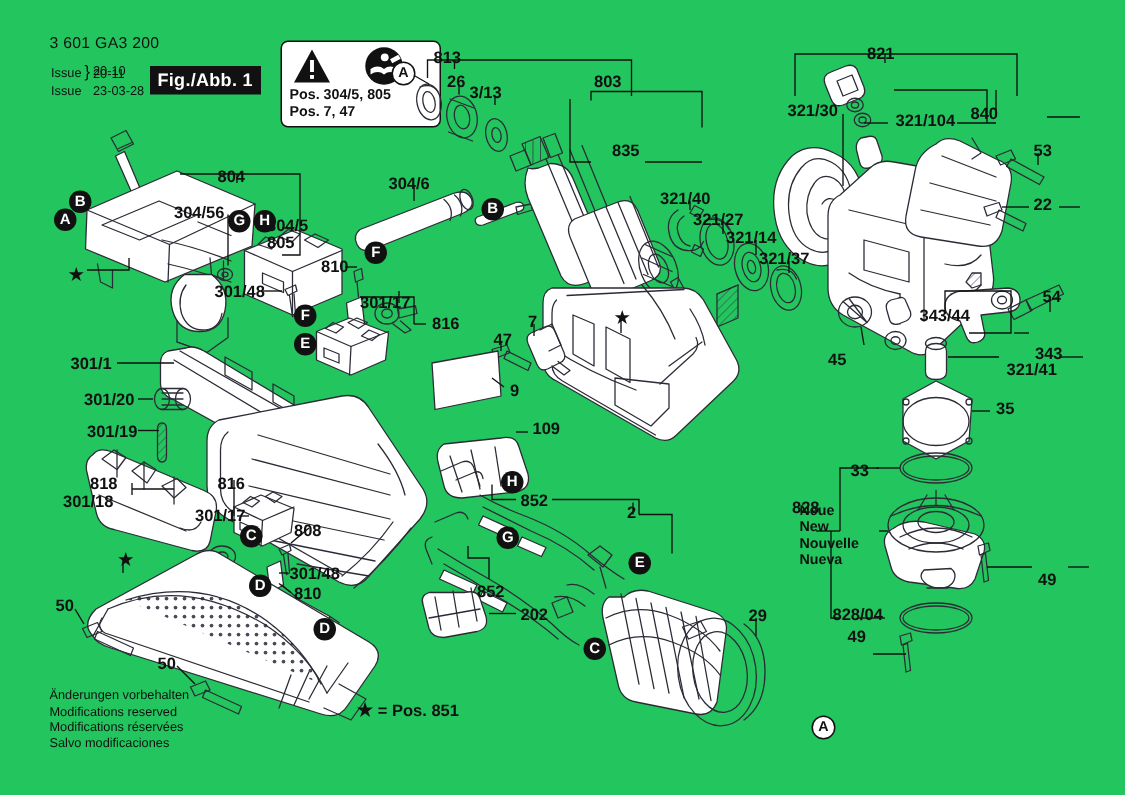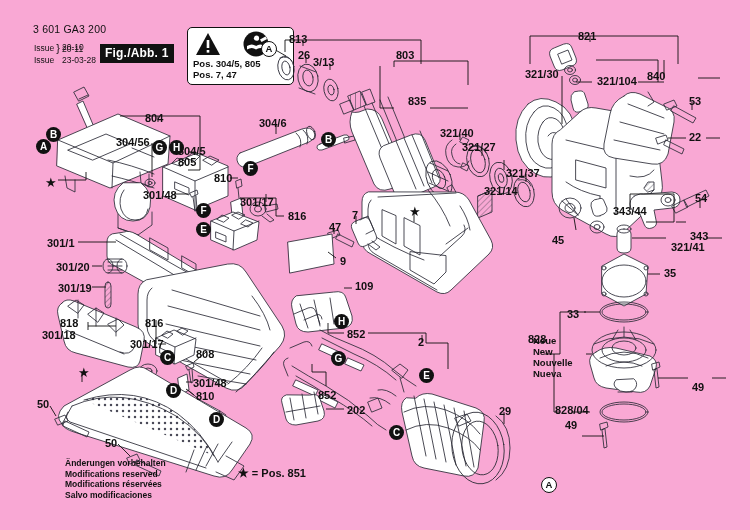--- a/index.html
+++ b/index.html
@@ -6,21 +6,21 @@
   html,body{margin:0;padding:0;background:#ffffff;}
   body{
     font-family:"Liberation Sans", sans-serif;
     color:#111;
     -webkit-font-smoothing:none;
   }
   #sheet{
     position:relative;
     width:750px;
     height:530px;
-    background:#f9a8d4;
+    background:#22c55e;
     overflow:hidden;
   }
   
   .lbl{
     position:absolute;
     font-weight:bold;
     font-size:11px;
     line-height:11px;
     white-space:nowrap;
     color:#111;
@@ -65,21 +65,21 @@
   }
   .bub.open{
     background:#fff;color:#111;border:1.2px solid #111;
     line-height:13px;width:14px;height:14px;font-size:9.5px;
   }
 
   
   .star{position:absolute;font-size:13px;line-height:13px;color:#111;}
 
   
-  #footer{position:absolute;left:33px;top:458px;font-size:8.5px;line-height:10.5px;font-weight:bold;margin-left:32px;}
+  #footer{position:absolute;left:33px;top:458px;font-size:8.5px;line-height:10.5px;font-weight:normal;}
   #legend{position:absolute;left:238px;top:466px;font-size:11px;font-weight:bold;}
   #legend .st{font-size:12px;}
 
   
   #art{position:absolute;left:0;top:0;width:750px;height:530px;}
   #lead{position:absolute;left:0;top:0;width:750px;height:530px;}
 </style>
 </head>
 <body>
 
@@ -726,21 +726,21 @@
       <div class="lbl" style="left: 214px; top: 173px;">810</div>
       <div class="lbl" style="left: 143px; top: 190px;">301/48</div>
       <div class="lbl" style="left: 240px; top: 197px;">301/17</div>
       <div class="lbl" style="left: 288px; top: 211px;">816</div>
       <div class="lbl" style="left: 329px; top: 222px;">47</div>
       <div class="lbl" style="left: 352px; top: 210px;">7</div>
       <div class="lbl" style="left: 340px; top: 256px;">9</div>
       <div class="lbl" style="left: 355px; top: 281px;">109</div>
       <div class="lbl" style="left: 440px; top: 128px;">321/40</div>
       <div class="lbl" style="left: 462px; top: 142px;">321/27</div>
-      <div class="lbl" style="left: 484px; top: 154px; margin-top: 32px;">321/14</div>
+      <div class="lbl" style="left: 484px; top: 154px;">321/14</div>
       <div class="lbl" style="left: 506px; top: 168px;">321/37</div>
       <div class="lbl" style="left: 552px; top: 235px;">45</div>
       <div class="lbl" style="left: 613px; top: 206px;">343/44</div>
       <div class="lbl" style="left: 695px; top: 193px;">54</div>
       <div class="lbl" style="left: 690px; top: 231px;">343</div>
       <div class="lbl" style="left: 671px; top: 242px;">321/41</div>
       <div class="lbl" style="left: 664px; top: 268px;">35</div>
       <div class="lbl" style="left: 567px; top: 309px;">33</div>
       <div class="lbl" style="left: 692px; top: 382px;">49</div>
       <div class="lbl" style="left: 555px; top: 405px;">828/04</div>

